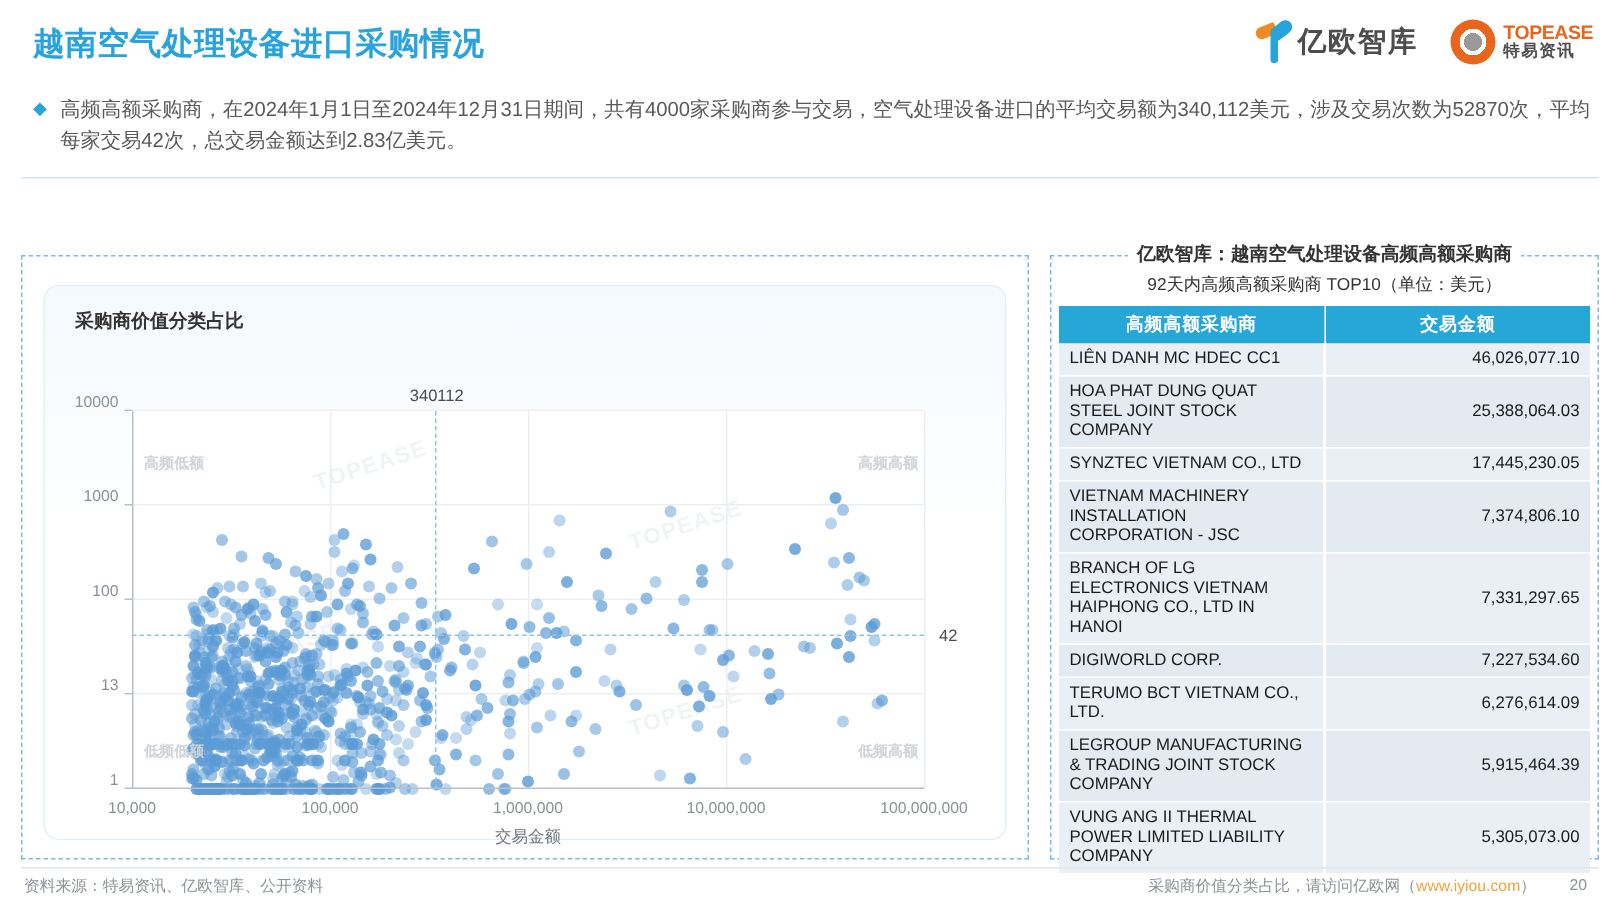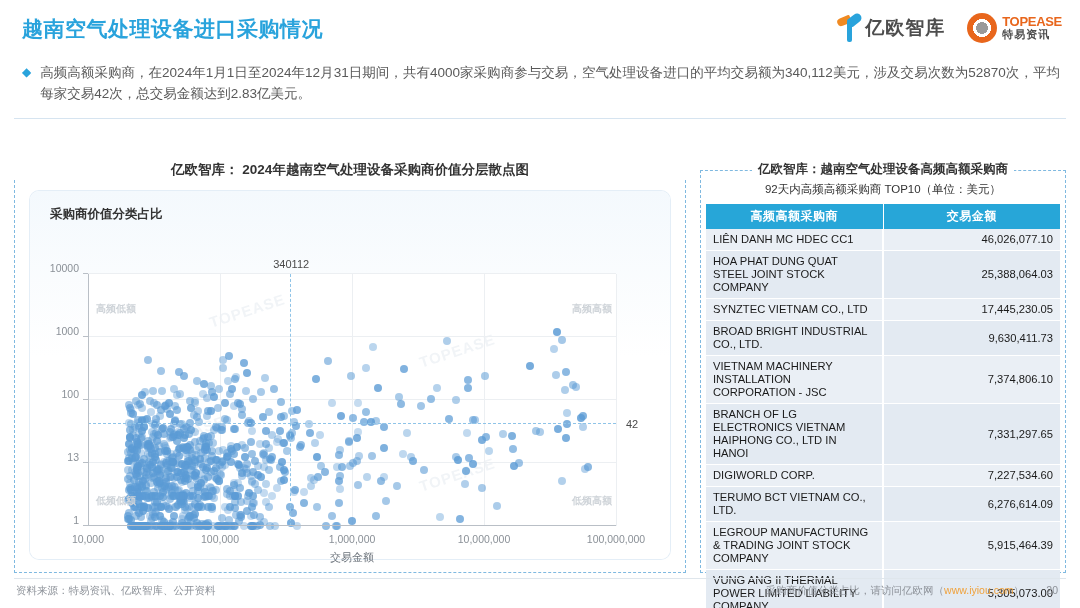--- a/index.html
+++ b/index.html
@@ -195,23 +195,20 @@
     </div>
   </div>
 
   <div class="bullet-row">
     <span class="bullet-diamond">◆</span>
     <span class="bullet-text">高频高额采购商，在2024年1月1日至2024年12月31日期间，共有4000家采购商参与交易，空气处理设备进口的平均交易额为340,112美元，涉及交易次数为52870次，平均每家交易42次，总交易金额达到2.83亿美元。</span>
   </div>
   <div class="top-divider"></div>
 
   <div class="left-panel"></div>
-  <div class="left-panel-title">
-    <span class="inner">亿欧智库： 2024年越南空气处理设备采购商价值分层散点图</span>
-  </div>
 
   <div class="chart-card">
     <div class="chart-card-title">采购商价值分类占比</div>
   </div>
 
   <div class="plot" id="plot">
     <div class="plot-bg"></div>
     <div class="wm" style="left:120px; top:28px;">TOPEASE</div>
     <div class="wm" style="left:330px; top:68px;">TOPEASE</div>
     <div class="wm" style="left:60px; top:150px;">TOPEASE</div>
@@ -1185,24 +1182,20 @@
           </tr>
           <tr>
             <td class="name">HOA PHAT DUNG QUAT STEEL JOINT STOCK COMPANY</td>
             <td class="amt">25,388,064.03</td>
           </tr>
           <tr>
             <td class="name">SYNZTEC VIETNAM CO., LTD</td>
             <td class="amt">17,445,230.05</td>
           </tr>
           <tr>
-            <td class="name">BROAD BRIGHT INDUSTRIAL CO., LTD.</td>
-            <td class="amt">9,630,411.73</td>
-          </tr>
-          <tr>
             <td class="name">VIETNAM MACHINERY INSTALLATION CORPORATION - JSC</td>
             <td class="amt">7,374,806.10</td>
           </tr>
           <tr>
             <td class="name">BRANCH OF LG ELECTRONICS VIETNAM HAIPHONG CO., LTD IN HANOI</td>
             <td class="amt">7,331,297.65</td>
           </tr>
           <tr>
             <td class="name">DIGIWORLD CORP.</td>
             <td class="amt">7,227,534.60</td>

